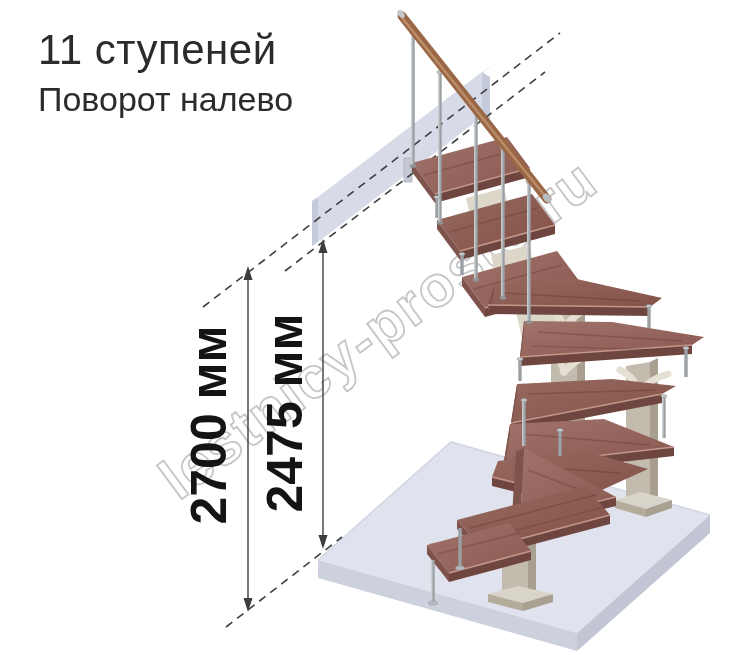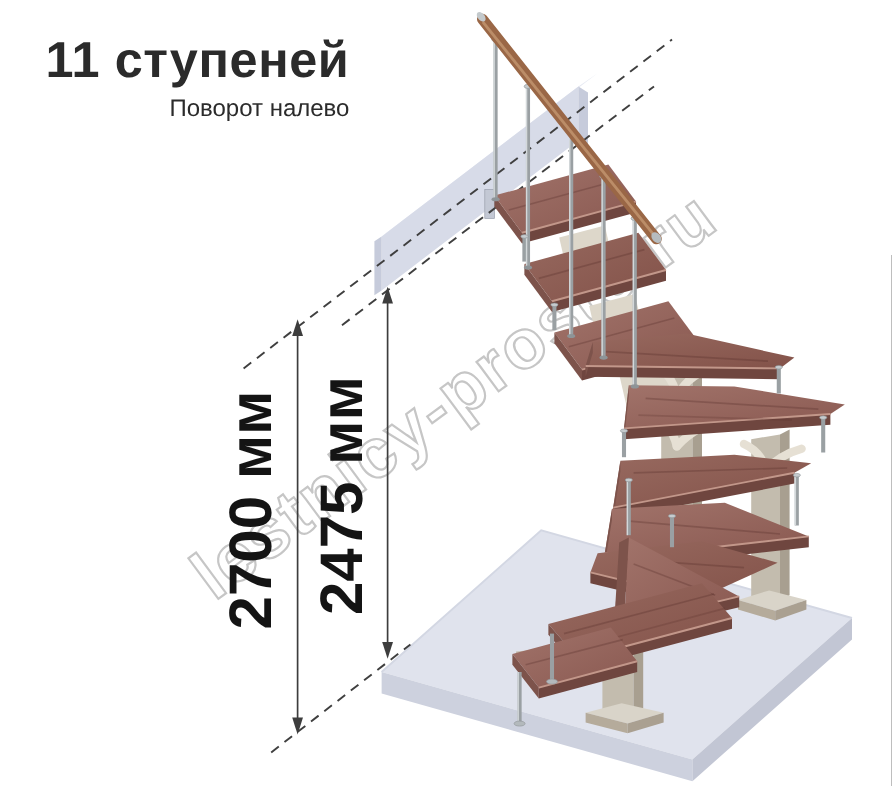--- a/index.html
+++ b/index.html
@@ -12,26 +12,25 @@
     position:relative;
     width:743px;height:655px;
     background:var(--bg);
     overflow:hidden;
     font-family:"Liberation Sans", sans-serif;
     margin:0 auto;
   }
   .title-block{position:absolute;left:38px;top:26px;}
   .title{
     font-size:42px;line-height:1.15;color:var(--title-color);
-    font-weight:700;letter-spacing:0.5px;
+    font-weight:400;letter-spacing:0.5px;
   }
   .subtitle{
-    font-size:20px;margin-top:6px;color:var(--title-color);
+    font-size:34px;margin-top:6px;color:var(--title-color);
     font-weight:400;
-    text-align:right;
   }
   svg{position:absolute;left:0;top:0;}
   .dim-label{
     font-family:"Liberation Sans", sans-serif;
     font-weight:bold;font-size:50px;fill:#141414;
   }
   .watermark{
     font-family:"Liberation Sans", sans-serif;
     font-weight:bold;font-size:58px;letter-spacing:2px;
     fill:rgba(255,255,255,0.05);stroke:#c6c6c6;stroke-width:1.8px;

